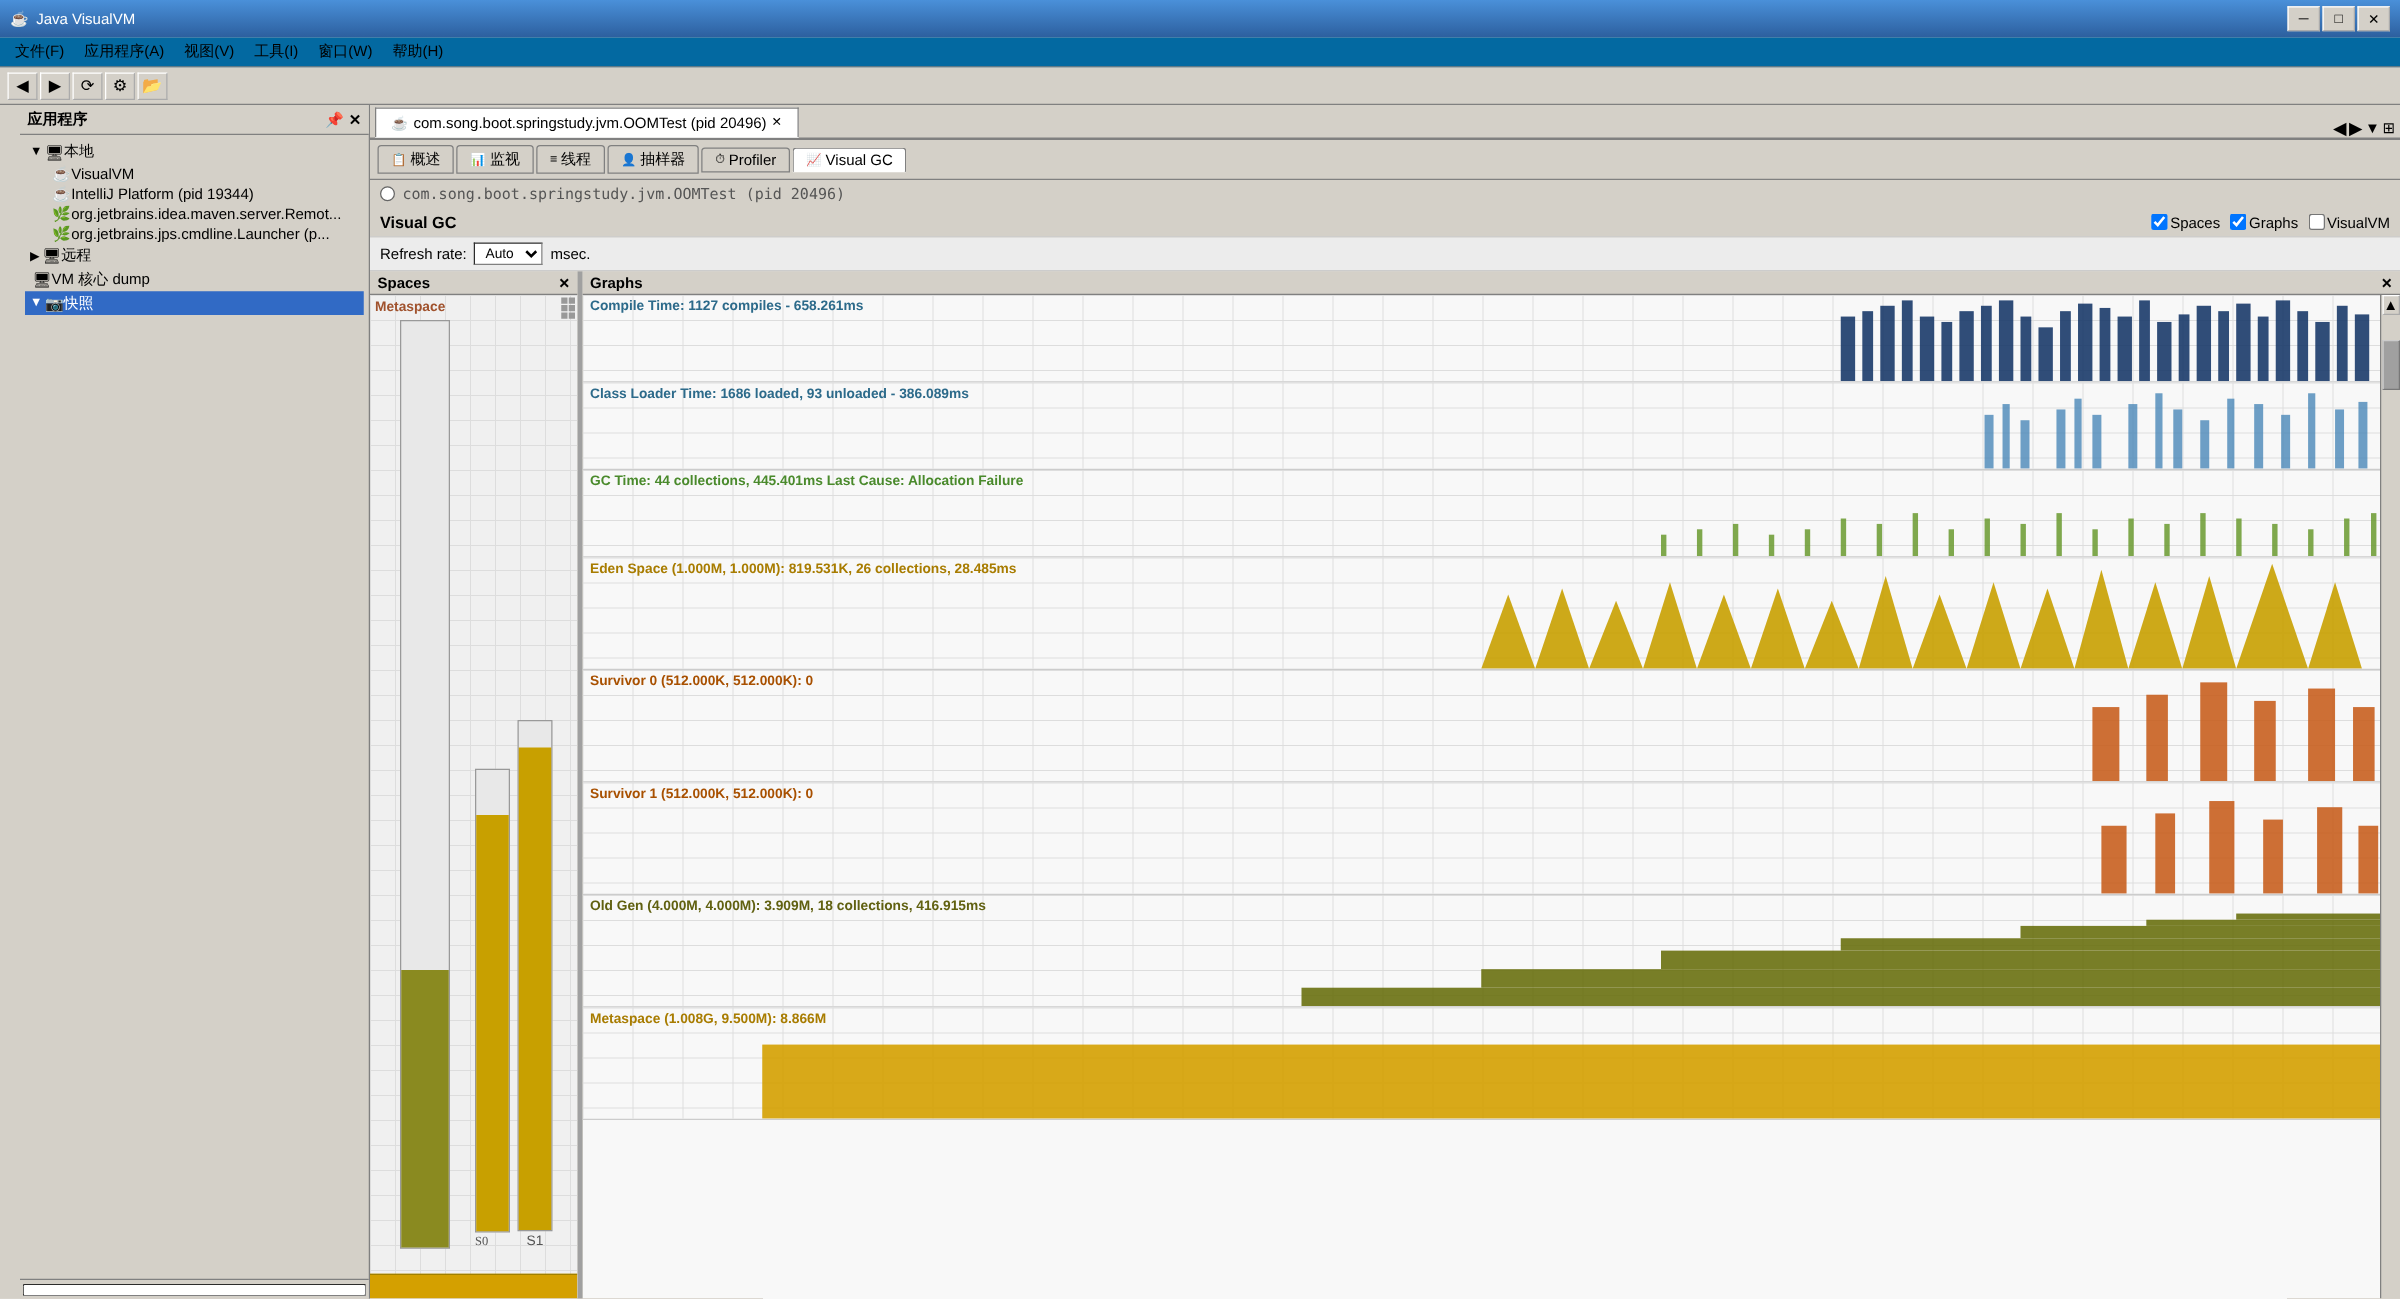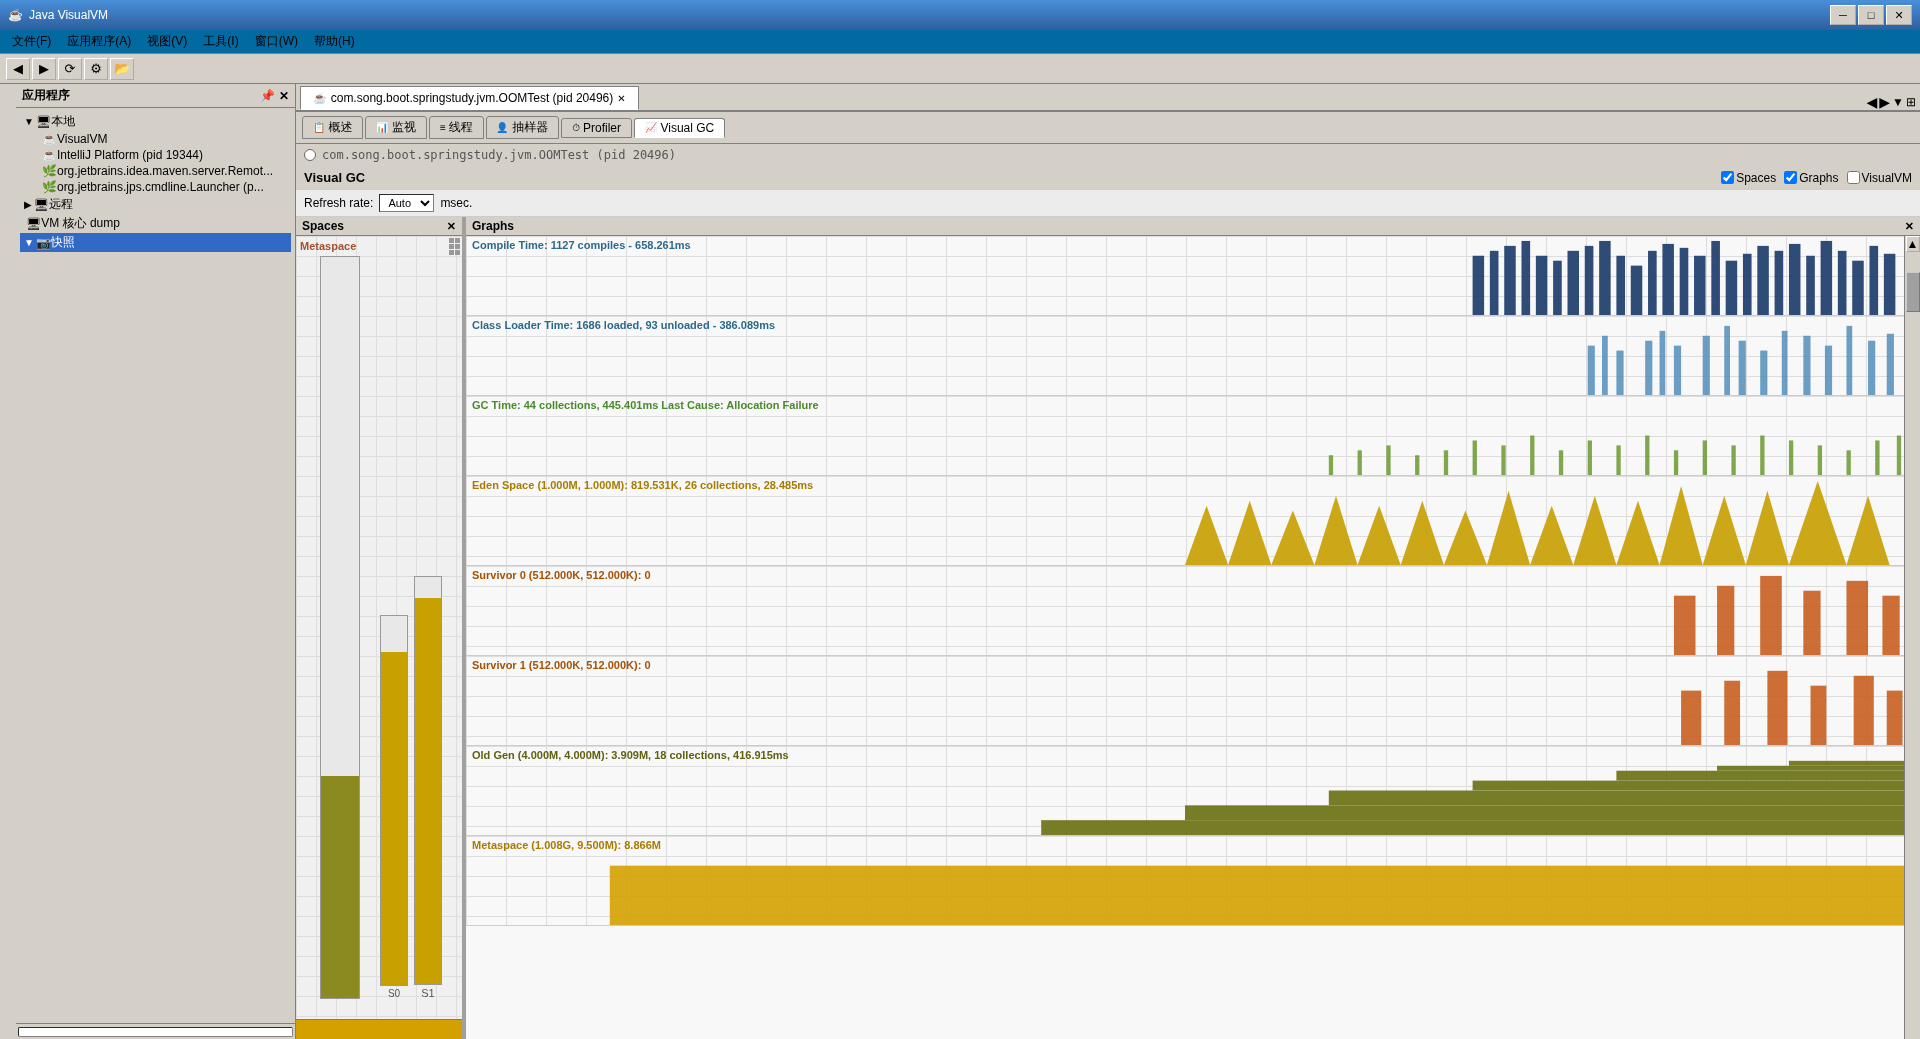--- a/index.html
+++ b/index.html
@@ -261,21 +261,21 @@
       flex: 1;
       overflow-y: auto;
       background: #f8f8f8;
     }
 
     
     .graph-row {
       border-bottom: 1px solid #ccc;
       padding: 2px 0;
       position: relative;
-      height: 80px;
+      height: 70px;
       display: flex;
       flex-direction: column;
     }
 
     .graph-label {
       position: absolute;
       top: 3px;
       left: 6px;
       font-size: 11px;
       font-weight: bold;
@@ -550,21 +550,21 @@
           </div>
 
           <div style="position:absolute; top:20px; left:10px; right:20px; bottom:40px; display:flex; align-items:flex-end; gap:6px;">
 
             <div style="flex:1; display:flex; flex-direction:column; align-items:center; height:100%;">
               <div style="width:40px; height:100%; background:#e8e8e8; border:1px solid #999; position:relative;">
                 <div style="position:absolute; bottom:0; left:0; right:0; height:30%; background:#8a8a20;"></div>
               </div>
             </div>
 
-            <div style="display:flex; flex-direction:column; align-items:center; height:100%;">
+            <div style="display:flex; flex-direction:column; height:100%;font-family:Liberation Serif, serif;">
               <div style="width:28px; height:50%; background:#e8e8e8; border:1px solid #999; position:relative; margin-top:auto;">
                 <div style="position:absolute; bottom:0; left:0; right:0; height:90%; background:#c8a000;"></div>
               </div>
               <span style="font-size:10px;color:#555;margin-top:2px;">S0</span>
             </div>
 
             <div style="display:flex; flex-direction:column; align-items:center; height:100%;">
               <div style="width:28px; height:55%; background:#e8e8e8; border:1px solid #999; position:relative; margin-top:auto;">
                 <div style="position:absolute; bottom:0; left:0; right:0; height:95%; background:#c8a000;"></div>
               </div>

